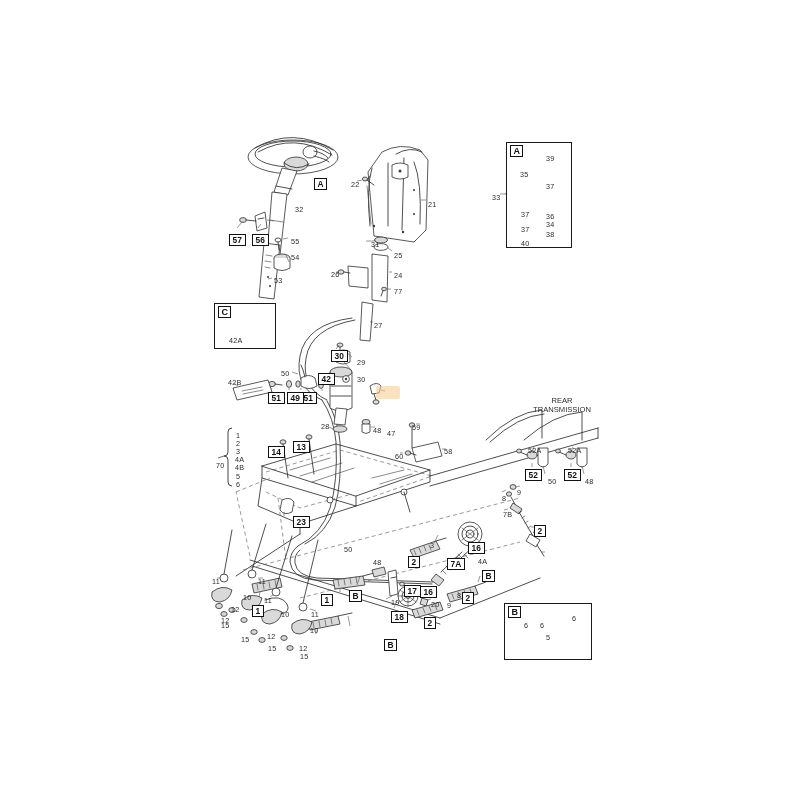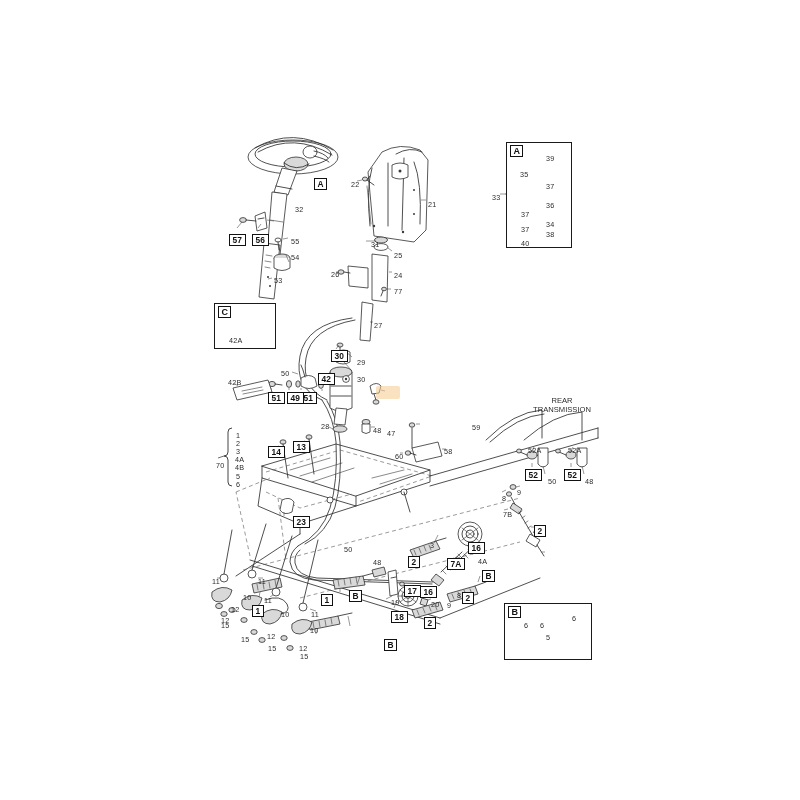--- a/index.html
+++ b/index.html
@@ -441,21 +441,21 @@
 TRANSMISSION</div>
 
 <svg style="left:0;top:0;pointer-events:none;">
   <path d="M232 428 q-4 0 -4 4 L228 452 q0 4 -4 4 q4 0 4 4 L228 482 q0 4 4 4" fill="none" stroke="#2f2f2f" stroke-width=".9"></path>
   <path d="M224 456 L218 458" fill="none" stroke="#2f2f2f" stroke-width=".7"></path>
 </svg>
 
 <div class="lbl" style="left: 546px; top: 155px;">39</div>
     <div class="lbl" style="left: 520px; top: 171px;">35</div>
     <div class="lbl" style="left: 546px; top: 183px;">37</div>
-    <div class="lbl" style="left: 546px; top: 202px;">36</div>
+    <div class="lbl" style="left: 546px; top: 213px;">36</div>
     <div class="lbl" style="left: 521px; top: 211px;">37</div>
     <div class="lbl" style="left: 546px; top: 221px;">34</div>
     <div class="lbl" style="left: 521px; top: 226px;">37</div>
     <div class="lbl" style="left: 546px; top: 231px;">38</div>
     <div class="lbl" style="left: 521px; top: 240px;">40</div>
     <div class="lbl" style="left: 492px; top: 194px;">33</div>
     <div class="lbl" style="left: 295px; top: 206px;">32</div>
     <div class="lbl" style="left: 291px; top: 238px;">55</div>
     <div class="lbl" style="left: 291px; top: 254px;">54</div>
     <div class="lbl" style="left: 274px; top: 277px;">53</div>
@@ -468,21 +468,21 @@
     <div class="lbl" style="left: 394px; top: 288px;">77</div>
     <div class="lbl" style="left: 374px; top: 322px;">27</div>
     <div class="lbl" style="left: 229px; top: 337px;">42A</div>
     <div class="lbl" style="left: 228px; top: 379px;">42B</div>
     <div class="lbl" style="left: 357px; top: 376px;">30</div>
     <div class="lbl" style="left: 357px; top: 359px;">29</div>
     <div class="lbl" style="left: 281px; top: 370px;">50</div>
     <div class="lbl" style="left: 387px; top: 392px; margin-top: 38px;">47</div>
     <div class="lbl" style="left: 321px; top: 423px;">28</div>
     <div class="lbl" style="left: 373px; top: 427px;">48</div>
-    <div class="lbl" style="left: 448px; top: 424px; padding-left: 24px;">59</div>
+    <div class="lbl" style="left: 412px; top: 424px;">59</div>
     <div class="lbl" style="left: 395px; top: 453px;">60</div>
     <div class="lbl" style="left: 444px; top: 448px;">58</div>
     <div class="lbl" style="left: 216px; top: 462px;">70</div>
     <div class="lbl" style="left: 236px; top: 432px;">1</div>
     <div class="lbl" style="left: 236px; top: 440px;">2</div>
     <div class="lbl" style="left: 236px; top: 448px;">3</div>
     <div class="lbl" style="left: 235px; top: 456px;">4A</div>
     <div class="lbl" style="left: 235px; top: 464px;">4B</div>
     <div class="lbl" style="left: 236px; top: 473px;">5</div>
     <div class="lbl" style="left: 236px; top: 481px;">6</div>

